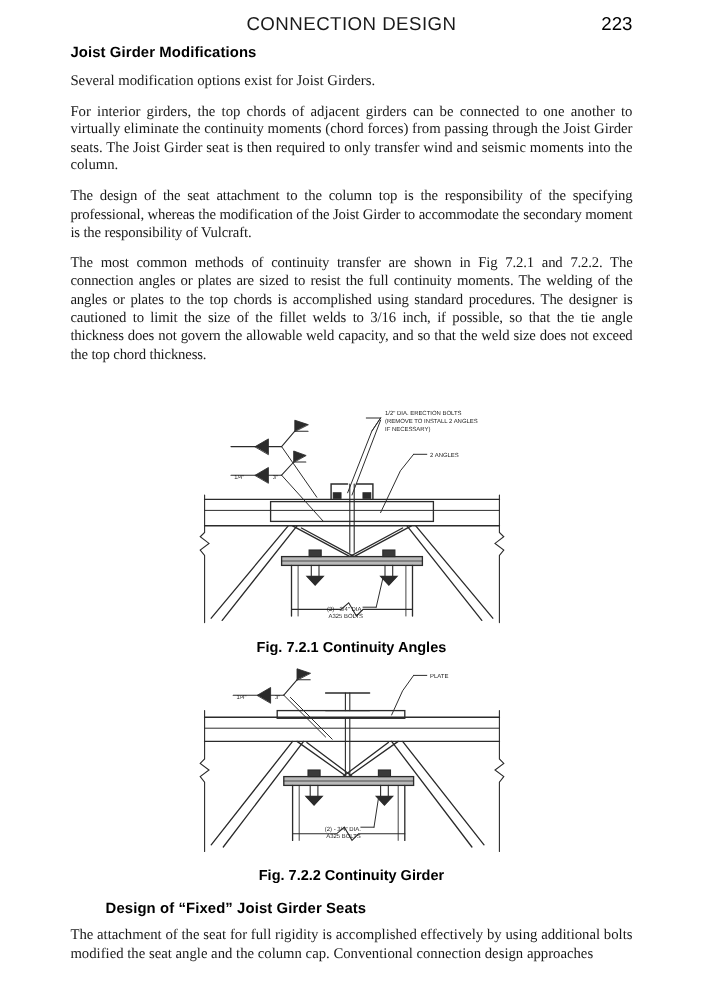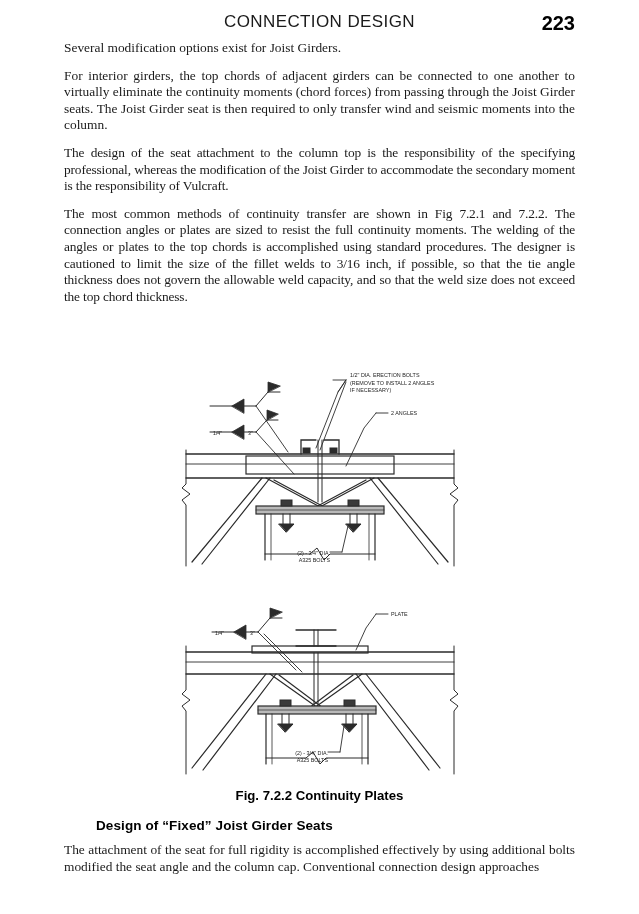--- a/index.html
+++ b/index.html
@@ -32,22 +32,22 @@
     font-family: "Liberation Sans", sans-serif;
     font-size: 17px;
     letter-spacing: 0.4px;
     color: #1a1a1a;
   }
   .header-pageno {
     position: absolute;
     right: 0;
     top: 0;
     font-family: "Liberation Sans", sans-serif;
-    font-weight: bold;
-    font-size: 20px;
+    font-weight: normal;
+    font-size: 17px;
     color: #000;
   }
 
   
   .content {
     position: absolute;
     top: 40px;
     left: 64px;
     width: 511px;
   }
@@ -109,20 +109,21 @@
 </style>
 </head>
 <body>
 
 <div class="page-header">
   <div class="header-title">CONNECTION DESIGN</div>
   <div class="header-pageno">223</div>
 </div>
 
 <div class="content">
+  <h2 class="section-heading">Joist Girder Modifications</h2>
   <p class="body-par">Several modification options exist for Joist Girders.</p>
   <p class="body-par">For interior girders, the top chords of adjacent girders can be connected to one another to virtually eliminate the continuity moments (chord forces) from passing through the Joist Girder seats. The Joist Girder seat is then required to only transfer wind and seismic moments into the column.</p>
   <p class="body-par tight">The design of the seat attachment to the column top is the responsibility of the specifying professional, whereas the modification of the Joist Girder to accommodate the secondary moment is the responsibility of Vulcraft.</p>
   <p class="body-par tight last">The most common methods of continuity transfer are shown in Fig 7.2.1 and 7.2.2. The connection angles or plates are sized to resist the full continuity moments. The welding of the angles or plates to the top chords is accomplished using standard procedures. The designer is cautioned to limit the size of the fillet welds to 3/16 inch, if possible, so that the tie angle thickness does not govern the allowable weld capacity, and so that the weld size does not exceed the top chord thickness.</p>
 </div>
 
 <div class="figure-block" id="figure-1">
   <svg class="figure-canvas" width="300" height="205" viewBox="0 0 300 205">
     <g stroke="#2b2b2b" fill="none" stroke-width="1.1" stroke-linecap="round">
 
@@ -206,20 +207,21 @@
 
     <text x="180" y="11" font-size="5.4">1/2" DIA. ERECTION BOLTS</text>
     <text x="180" y="18.5" font-size="5.4">(REMOVE TO INSTALL 2 ANGLES</text>
     <text x="180" y="26" font-size="5.4">IF NECESSARY)</text>
 
     <text x="221" y="49" font-size="5.4">2 ANGLES</text>
 
     <text x="160" y="189" font-size="5.4" text-anchor="end">(2) - 3/4" DIA.</text>
     <text x="160" y="196" font-size="5.4" text-anchor="end">A325 BOLTS</text>
   </svg>
+  <div class="figure-caption">Fig. 7.2.1 Continuity Angles</div>
 </div>
 
 <div class="figure-block" id="figure-2">
   <svg class="figure-canvas" width="300" height="178" viewBox="0 0 300 178">
     <g stroke="#2b2b2b" fill="none" stroke-width="1.1" stroke-linecap="round">
 
       <path d="M16 42 L16 86 L12 90 L20 96 L12 102 L16 107 L16 170" stroke-width="1"></path>
       <path d="M284 42 L284 86 L288 90 L280 96 L288 102 L284 107 L284 170" stroke-width="1"></path>
 
       <line x1="16" y1="48" x2="284" y2="48" stroke-width="1.3"></line>
@@ -282,19 +284,19 @@
     </g>
 
     <text x="45" y="31" font-size="5.2">1/4"</text>
     <text x="80" y="31" font-size="5.2">3"</text>
 
     <text x="221" y="12" font-size="5.4">PLATE</text>
 
     <text x="158" y="151" font-size="5.4" text-anchor="end">(2) - 3/4" DIA.</text>
     <text x="158" y="158" font-size="5.4" text-anchor="end">A325 BOLTS</text>
   </svg>
-  <div class="figure-caption">Fig. 7.2.2 Continuity Plates</div>
+  <div class="figure-caption">Fig. 7.2.2 Continuity Girder</div>
 </div>
 
 <div class="content" style="top:812px;">
   <h2 class="section-heading lower">Design of “Fixed” Joist Girder Seats</h2>
   <p class="body-par last">The attachment of the seat for full rigidity is accomplished effectively by using additional bolts modified the seat angle and the column cap. Conventional connection design approaches</p>
 </div>
 
 </body></html>

